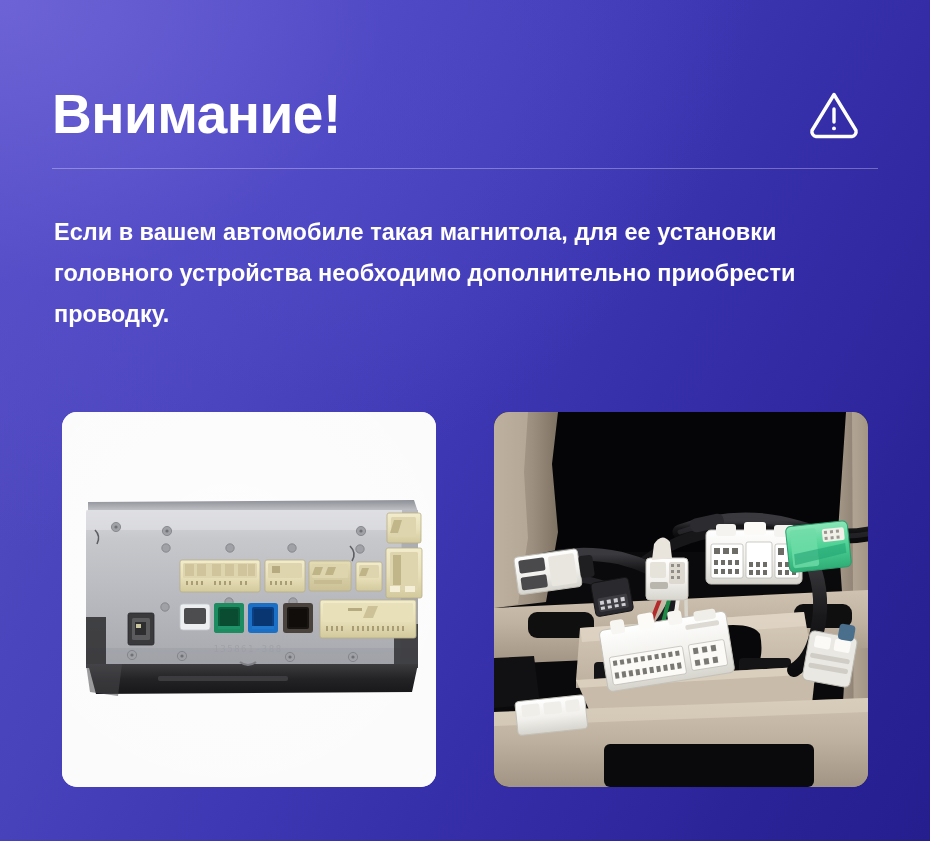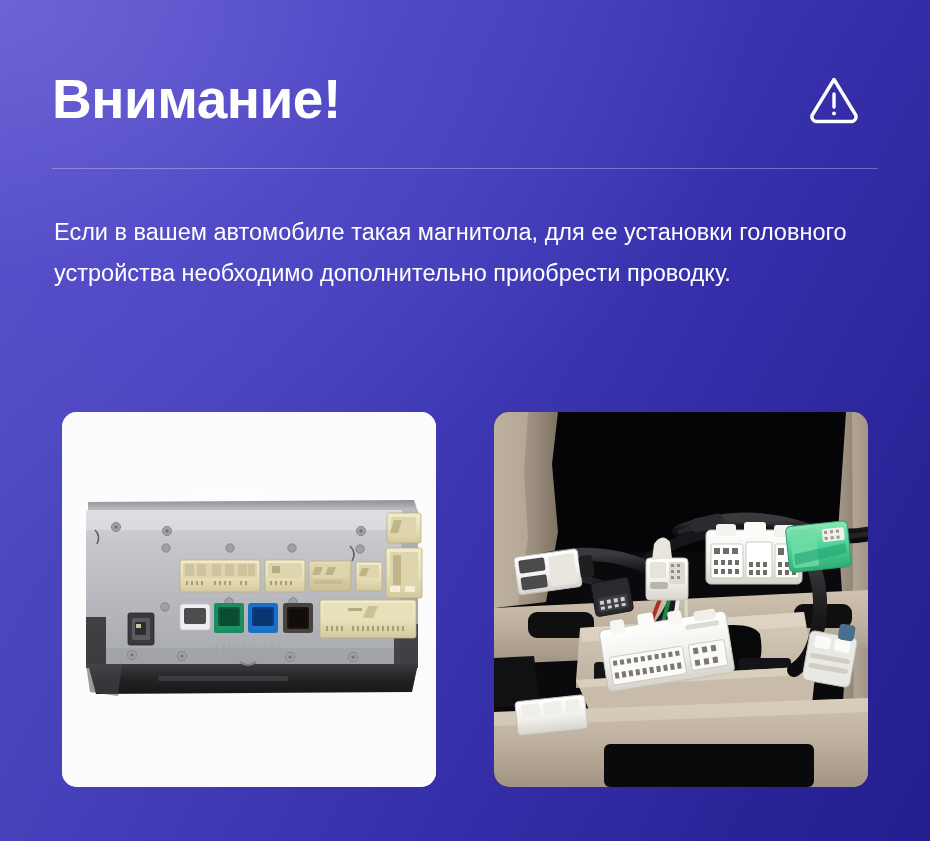--- a/index.html
+++ b/index.html
@@ -27,21 +27,21 @@
   }
 
   
   .header {
     position: absolute;
     left: 52px;
     top: 56px;
     right: 64px;
     height: 86px;
     display: flex;
-    align-items: center;
+    align-items: flex-end;
     justify-content: space-between;
   }
   .page-title {
     font-size: 55px;
     line-height: 1;
     font-weight: 700;
     color: #ffffff;
     letter-spacing: -0.5px;
     white-space: nowrap;
     margin: 0;
@@ -65,21 +65,21 @@
 
   
   .body-copy {
     position: absolute;
     left: 54px;
     top: 212px;
     width: 824px;
     margin: 0;
     font-size: 23.5px;
     line-height: 41px;
-    font-weight: 400;
+    font-weight: 700;
     color: #ffffff;
   }
 
   
   .photos {
     position: absolute;
     left: 62px;
     top: 412px;
     width: 806px;
     height: 375px;

